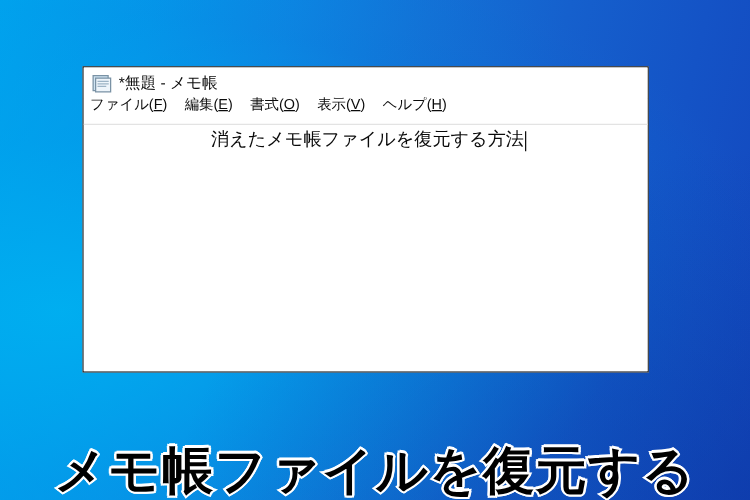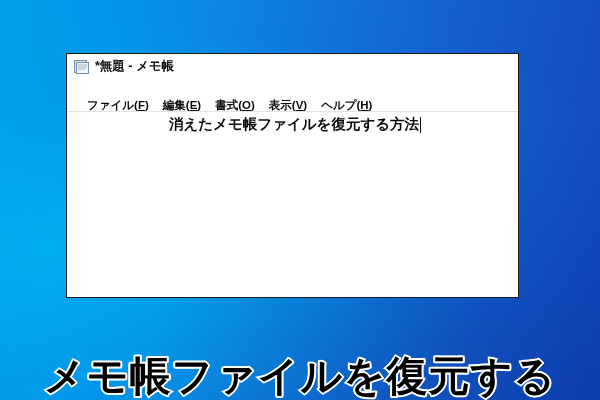--- a/index.html
+++ b/index.html
@@ -52,21 +52,20 @@
     left: 66px;
     top: 53px;
     width: 453px;
     height: 245px;
     background: #ffffff;
     border: 1px solid #1b1b1b;
     box-sizing: border-box;
     display: flex;
     flex-direction: column;
     z-index: 2;
-    font-weight: bold;
   }
 
   .titlebar {
     height: 25px;
     display: flex;
     align-items: center;
     padding-left: 6px;
     background: #ffffff;
     flex: 0 0 auto;
   }
@@ -82,26 +81,25 @@
     font-size: 12.5px;
     color: #0b0b0b;
     white-space: nowrap;
     line-height: 1;
     letter-spacing: 0px;
   }
 
   .menubar {
     height: 20px;
     display: flex;
-    align-items: flex-end;
-    padding-left: 20px;
+    align-items: flex-start;
+    padding-left: 5px;
     background: #ffffff;
     border-bottom: 1px solid #e3e3e3;
     flex: 0 0 auto;
-    margin-top: 12px;
   }
   .menu-item {
     font-size: 11.5px;
     color: #0b0b0b;
     margin-right: 14px;
     white-space: nowrap;
     line-height: 1;
     cursor: default;
   }
   .menu-item u { text-decoration: underline; }

